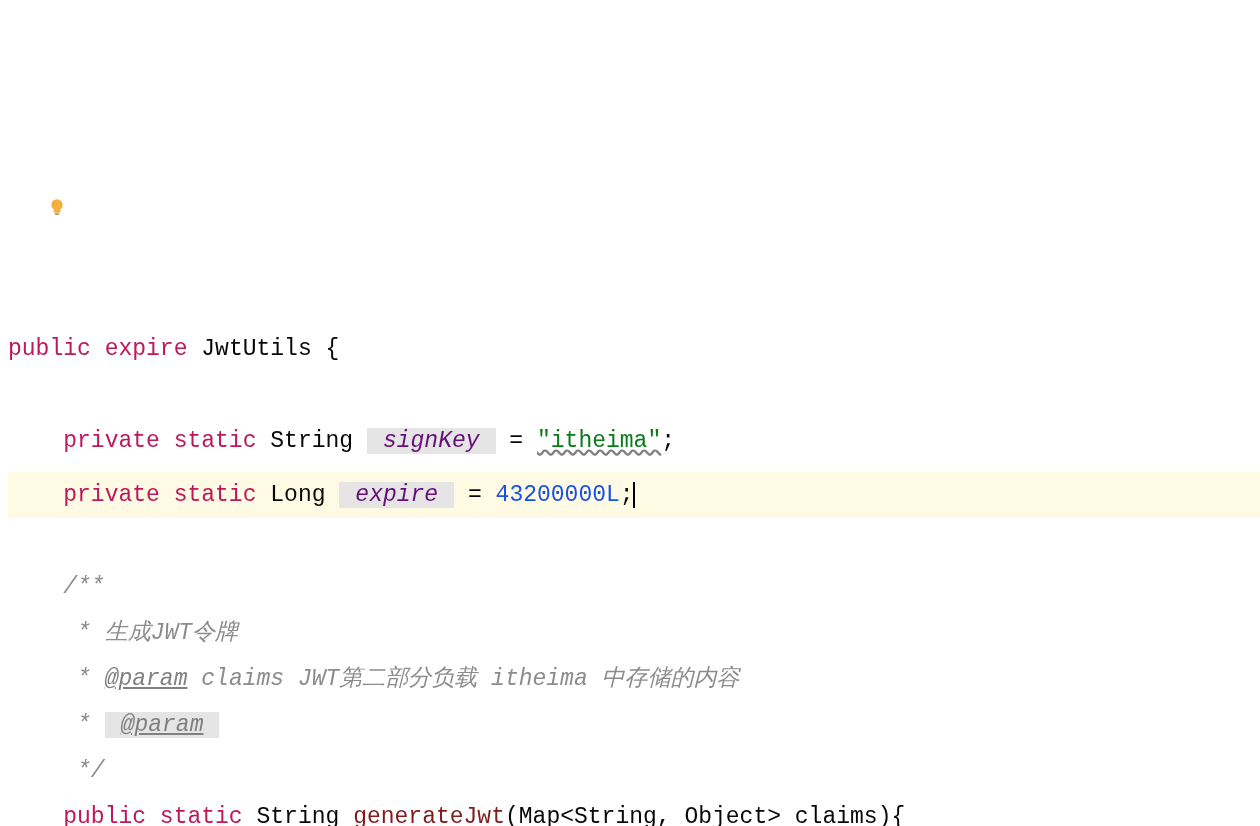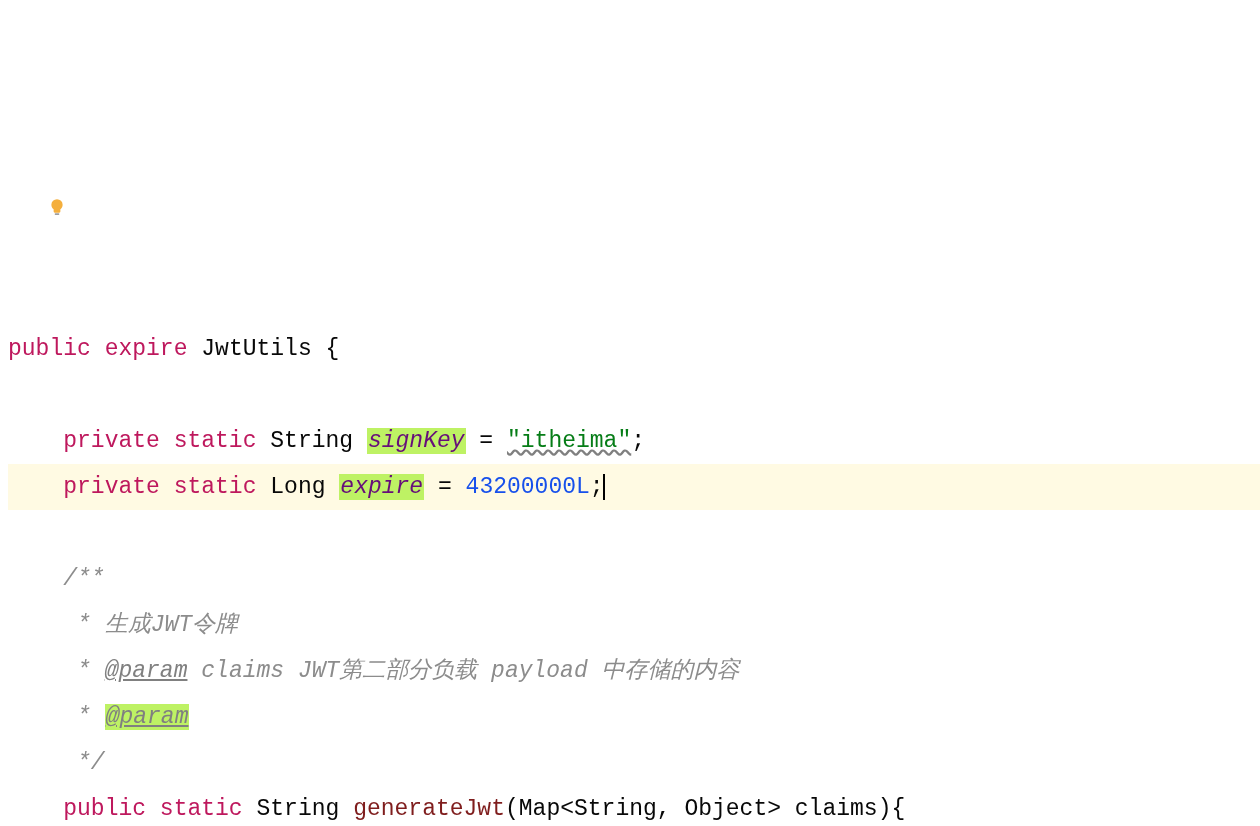--- a/index.html
+++ b/index.html
@@ -14,22 +14,22 @@
       position: relative;
     }
     .keyword { color: #be185d; }
     .field-italic { color: #660e7a; font-style: italic; }
     .string { color: #067d17; }
     .string-underline { text-decoration: underline; text-decoration-style: wavy; text-decoration-color: #808080; }
     .number { color: #1750eb; }
     .comment { color: #8c8c8c; font-style: italic; }
     .doctag { text-decoration: underline; color: #808080; }
     .method-decl { color: #7f1d1d; }
-    .hl-yellow { background: #bef264; padding: 0 1px; }
-    .hl-line { background: #fffae3; display: inline-block; width: 100%; }
+    .hl-yellow { background: #e5e5e5; padding: 0 16px; }
+    .hl-line { background: #fffae3; display: inline-block; width: 100%; margin-top: 8px; }
     .caret {
       display: inline-block;
       width: 2px;
       height: 26px;
       background: #000;
       vertical-align: text-bottom;
       margin-left: -1px;
     }
     .gutter-bulb {
       position: absolute;
@@ -56,21 +56,21 @@
 </div>
 
 <div class="code-container">
 <span><span class="keyword">public</span> <span class="keyword">expire</span> <span>JwtUtils</span><span> {</span></span>
 
 <span>    <span class="keyword">private</span> <span class="keyword">static</span> <span>String</span> <span class="field-italic hl-yellow">signKey</span><span> = </span><span class="string string-underline">"itheima"</span><span>;</span></span>
 <span class="hl-line">    <span class="keyword">private</span> <span class="keyword">static</span> <span>Long</span> <span class="field-italic hl-yellow">expire</span><span> = </span><span class="number">43200000L</span><span>;</span><span class="caret"></span></span>
 
 <span class="comment">    <span>/**</span></span>
 <span class="comment">    <span> * 生成JWT令牌</span></span>
-<span class="comment">    <span> * </span><span class="doctag">@param</span><span> claims JWT第二部分负载 payload 中存储的内容</span></span>
+<span class="comment">    <span> * </span><span class="doctag">@param</span><span> claims JWT第二部分负载 itheima 中存储的内容</span></span>
 <span class="comment">    <span> * </span><span class="doctag hl-yellow">@param</span></span>
 <span class="comment">    <span> */</span></span>
 <span>    <span class="keyword">public</span> <span class="keyword">static</span> <span>String</span> <span class="method-decl">generateJwt</span><span>(Map&lt;String, Object&gt; claims){</span></span>
 
 
 
 
 
 
 

